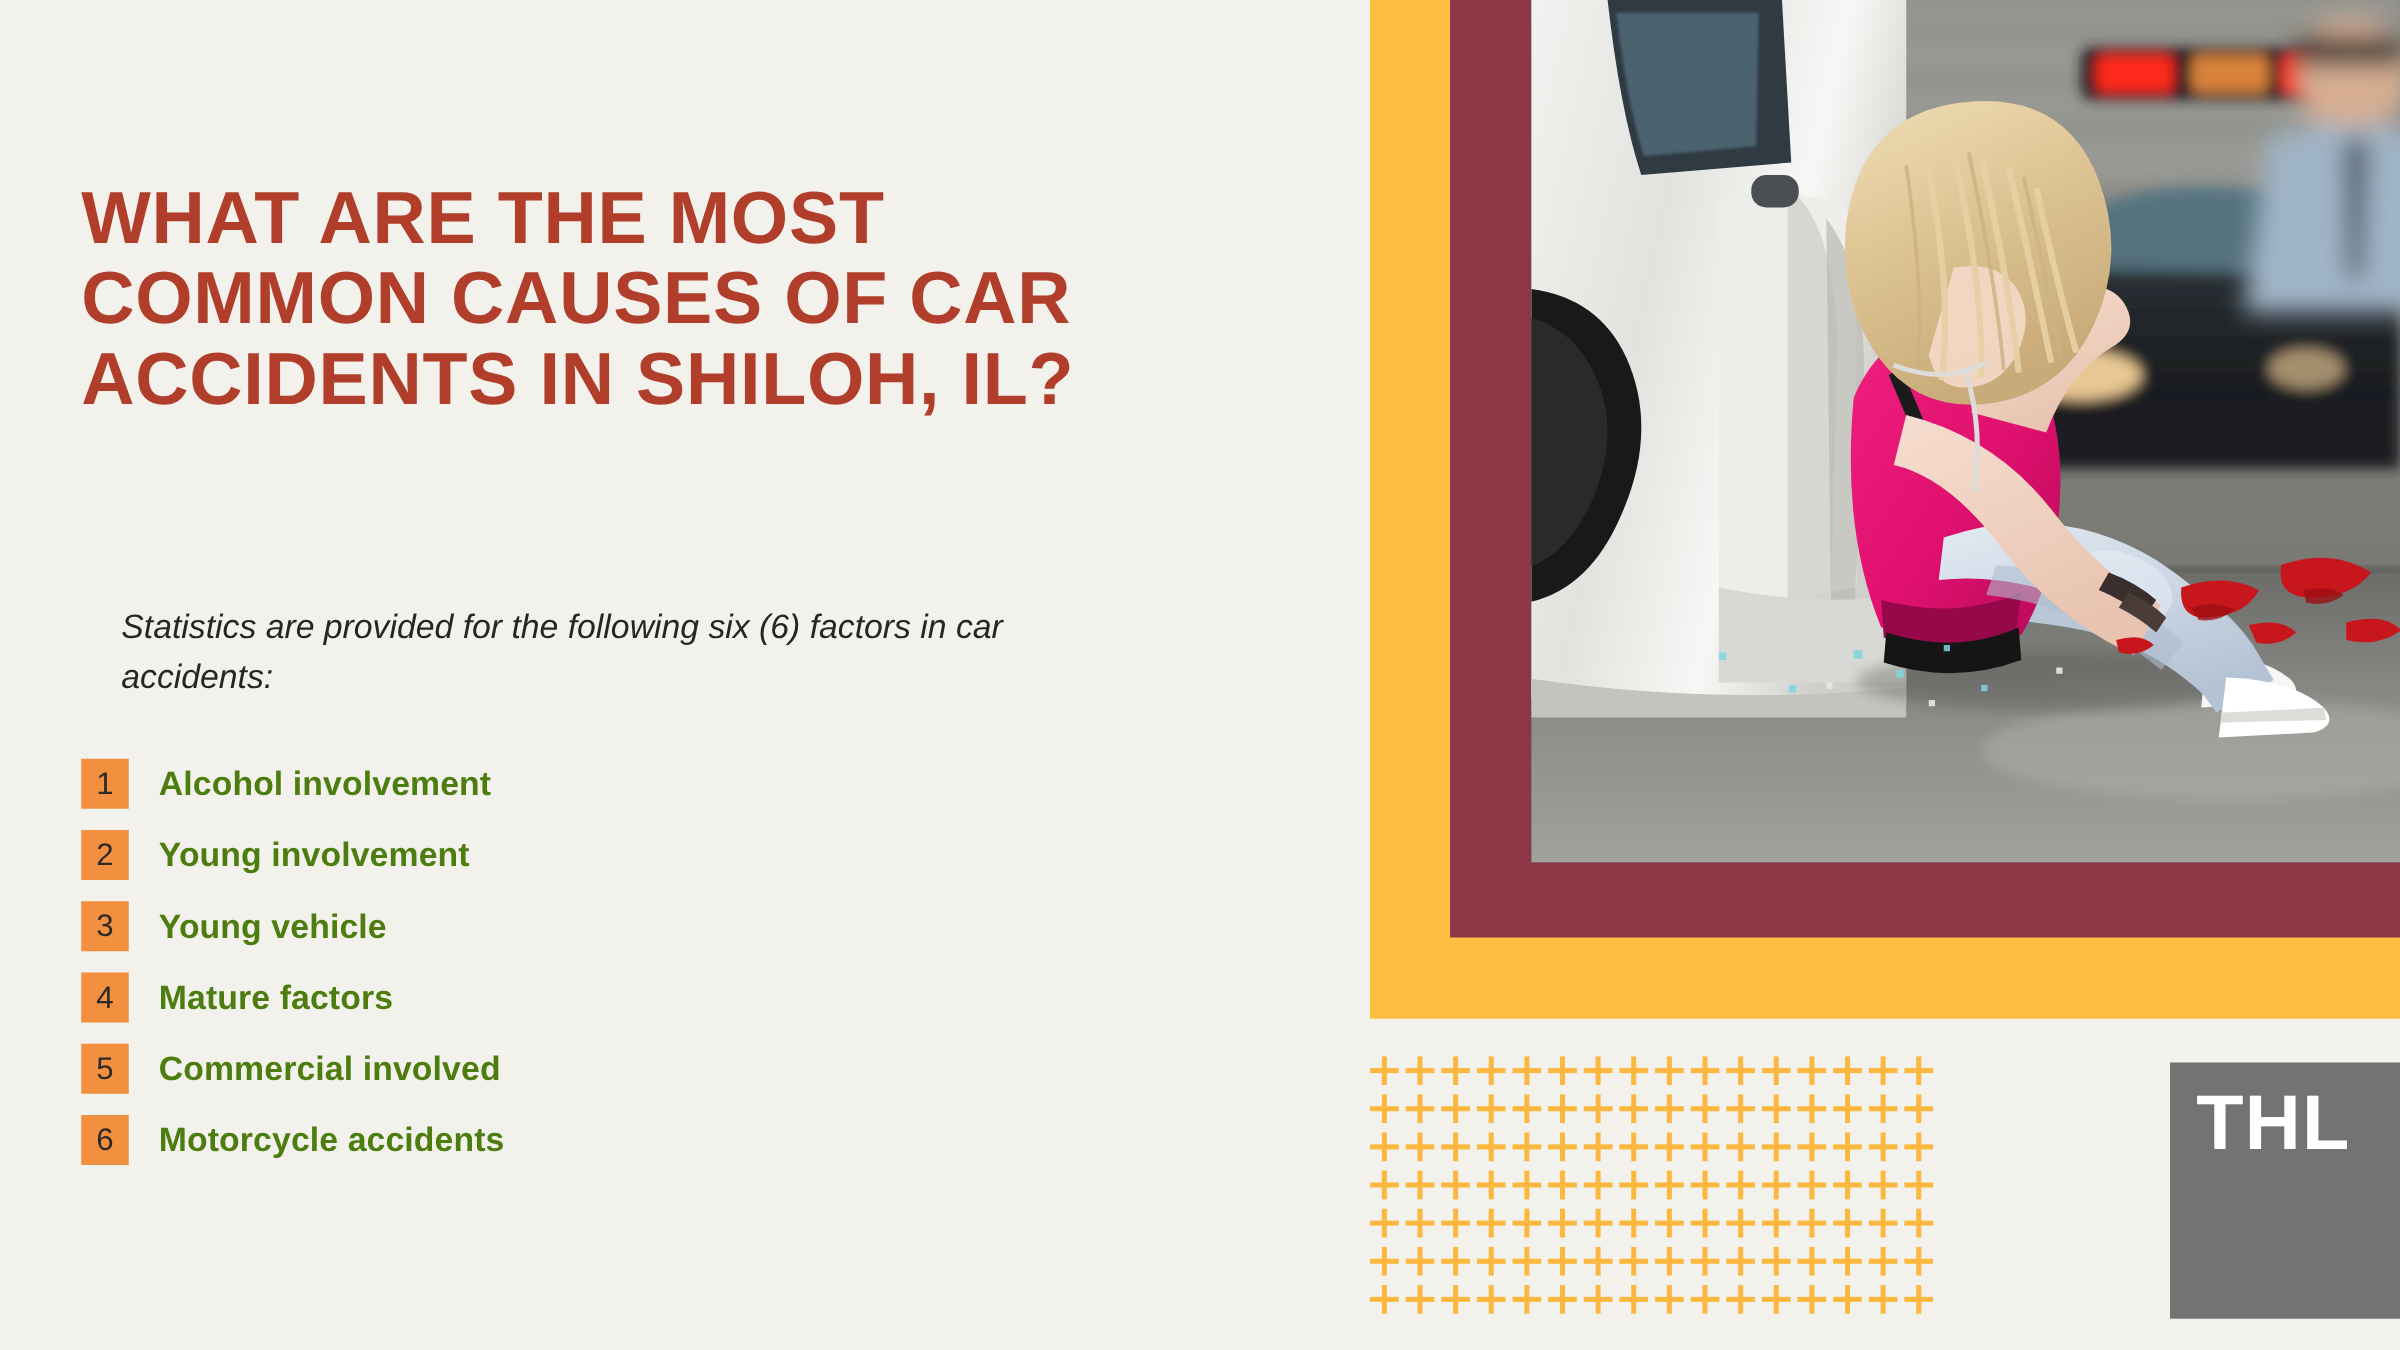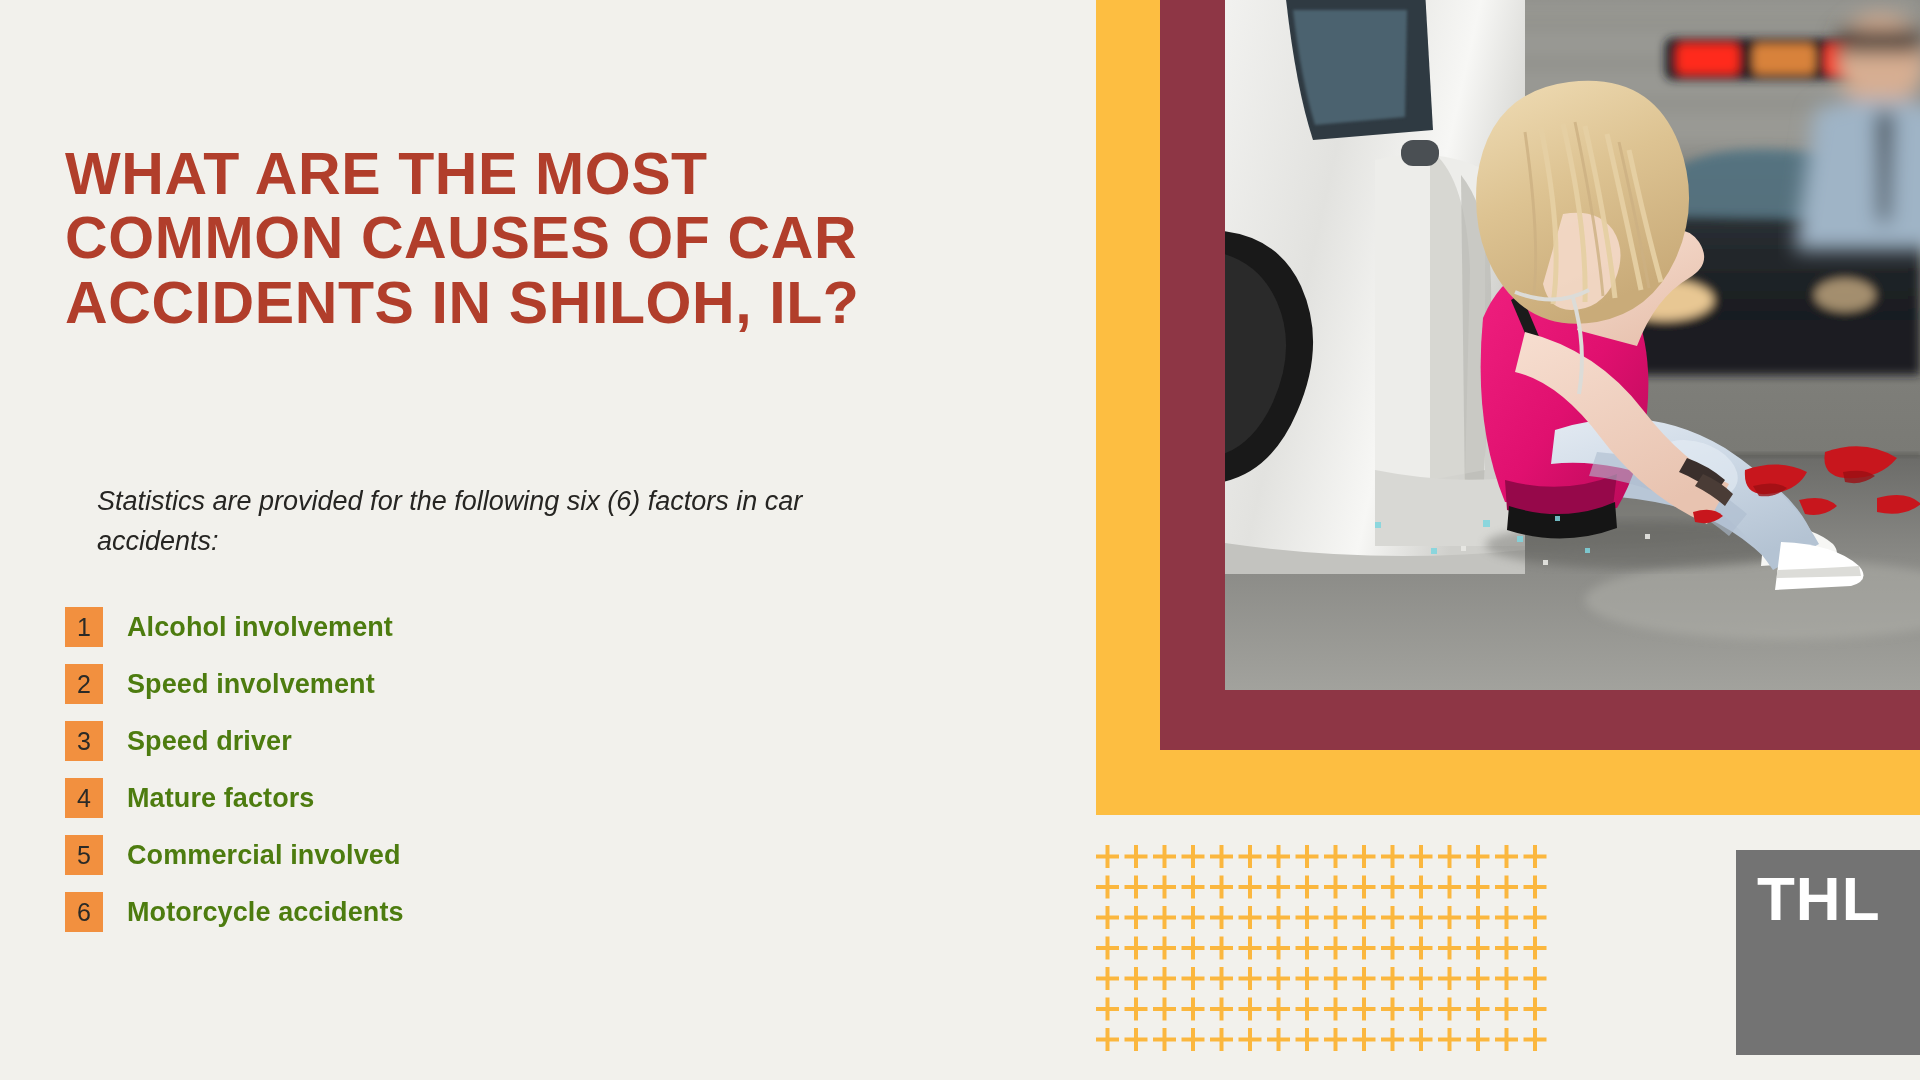--- a/index.html
+++ b/index.html
@@ -134,25 +134,25 @@
 
     <p id="subhead">Statistics are provided for the following six (6) factors in car accidents:</p>
 
     <ul id="factor-list">
         <li class="factor-row">
           <span class="factor-badge">1</span>
           <span class="factor-label">Alcohol involvement</span>
         </li>
         <li class="factor-row">
           <span class="factor-badge">2</span>
-          <span class="factor-label">Speed involvement</span>
+          <span class="factor-label">Young involvement</span>
         </li>
         <li class="factor-row">
           <span class="factor-badge">3</span>
-          <span class="factor-label">Speed driver</span>
+          <span class="factor-label">Young vehicle</span>
         </li>
         <li class="factor-row">
           <span class="factor-badge">4</span>
           <span class="factor-label">Mature factors</span>
         </li>
         <li class="factor-row">
           <span class="factor-badge">5</span>
           <span class="factor-label">Commercial involved</span>
         </li>
         <li class="factor-row">

